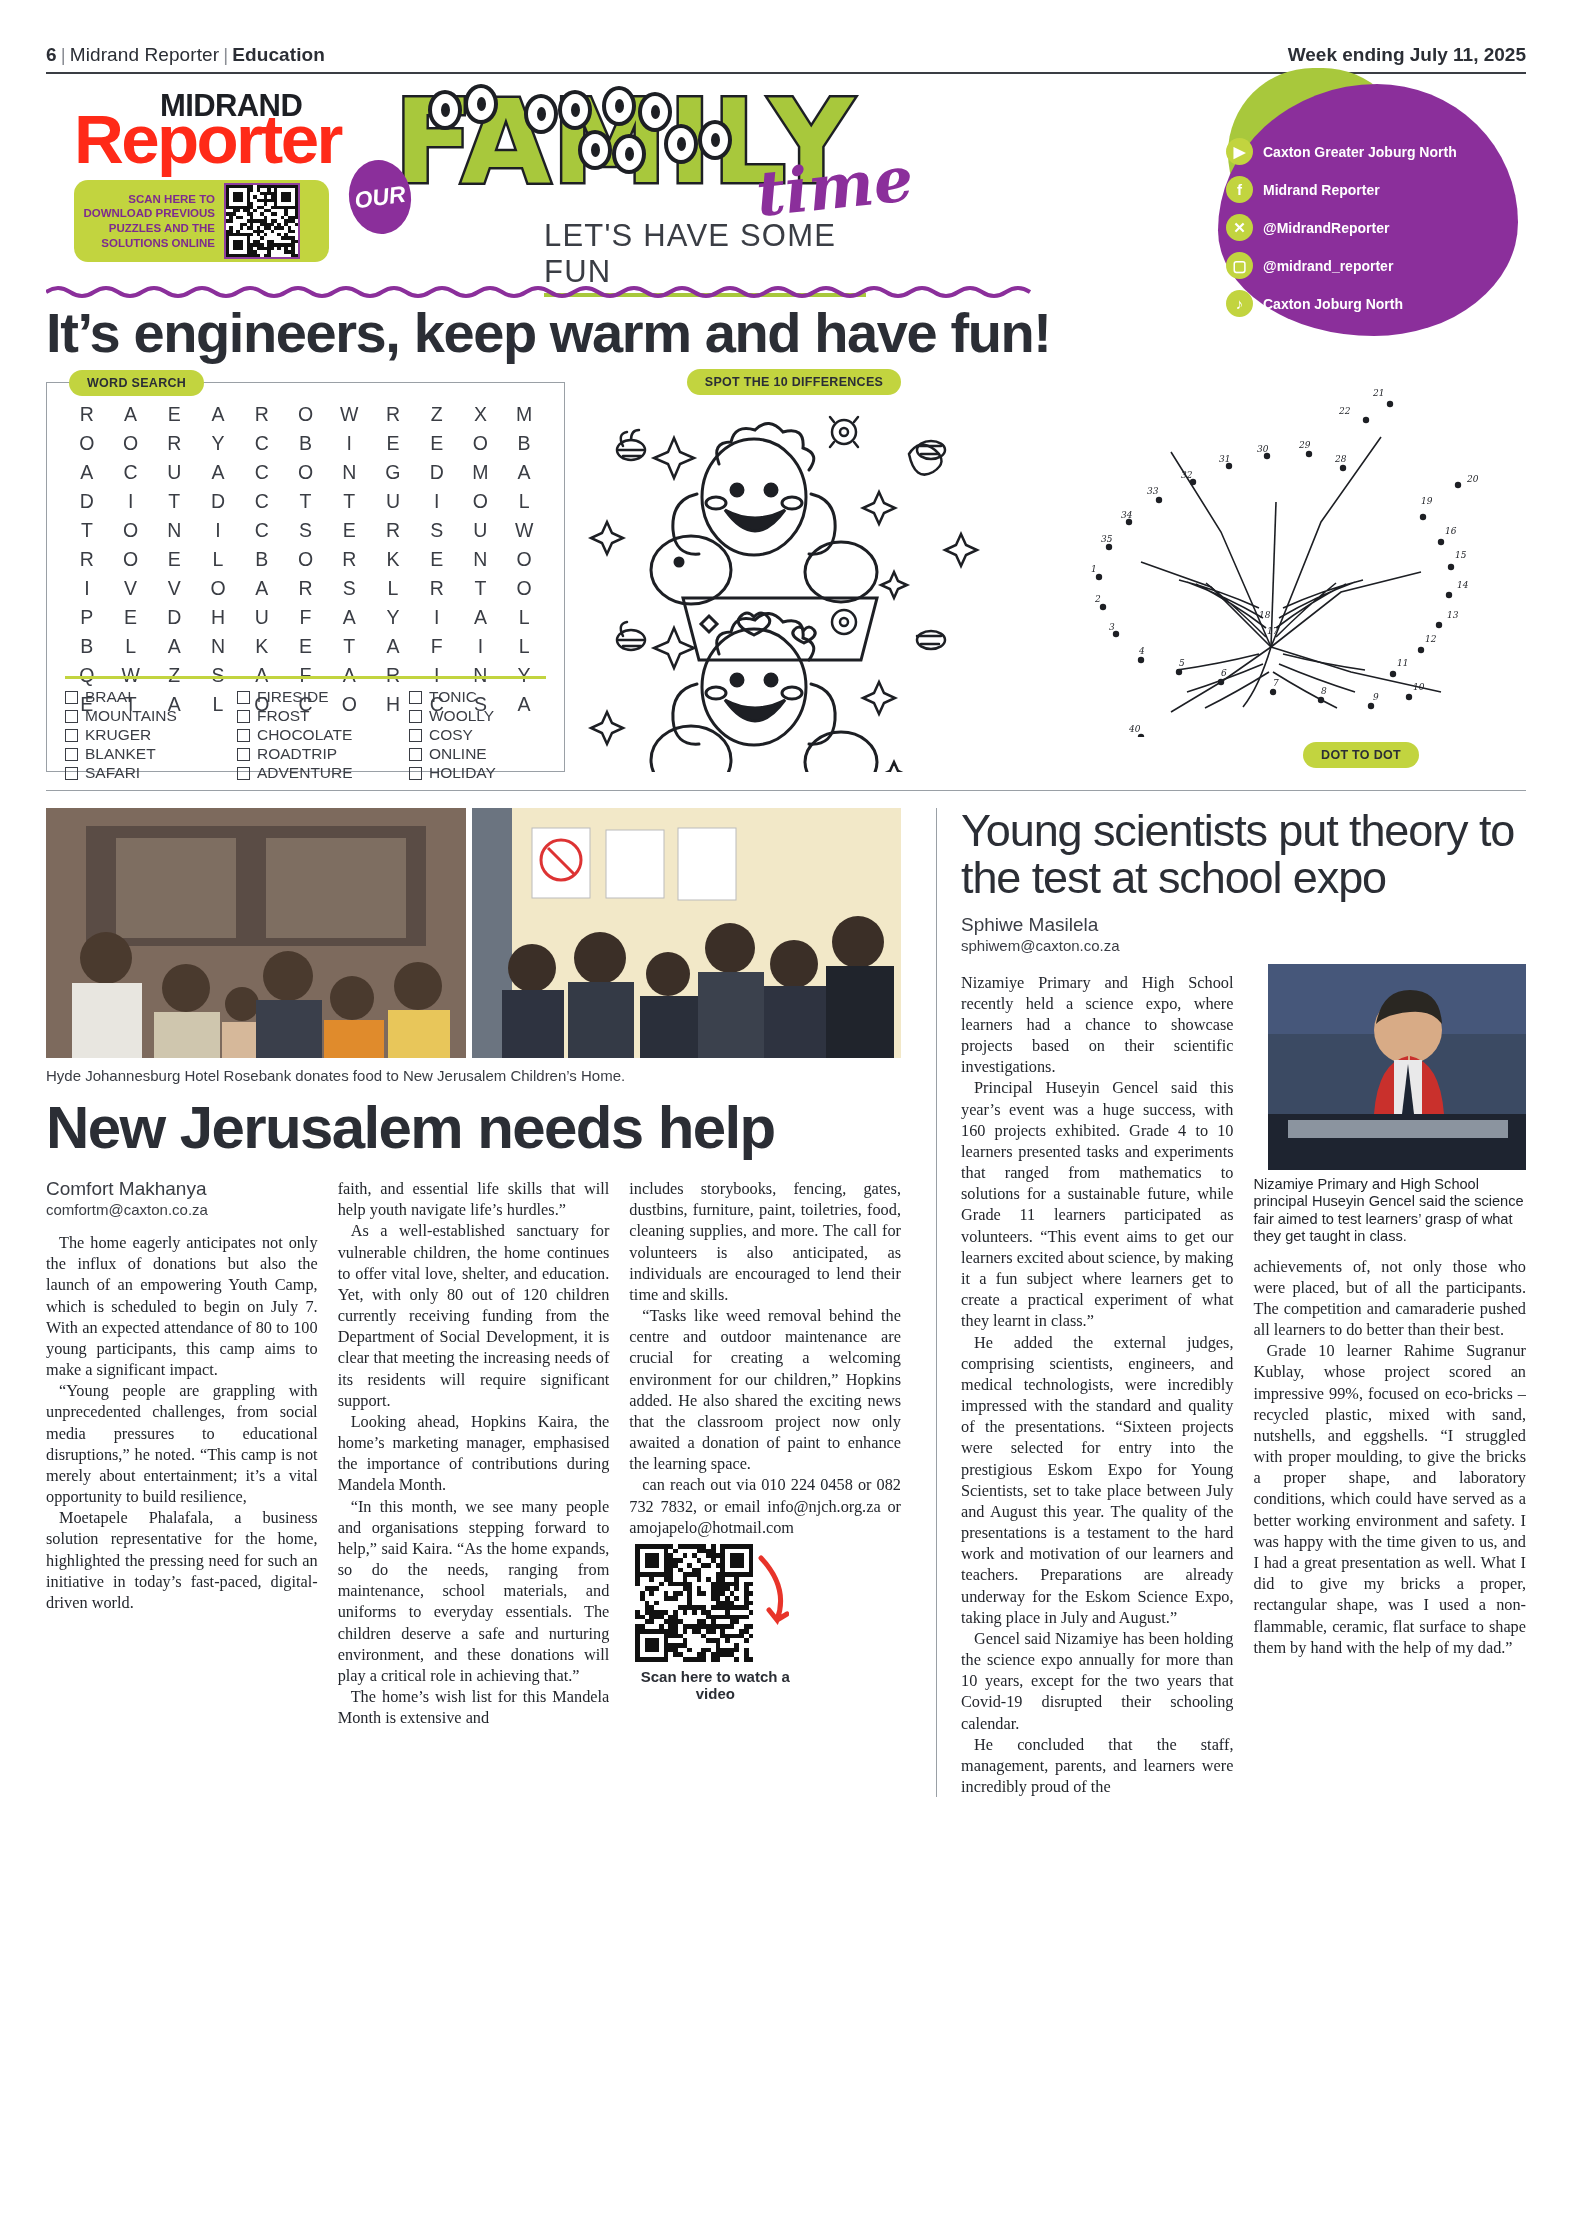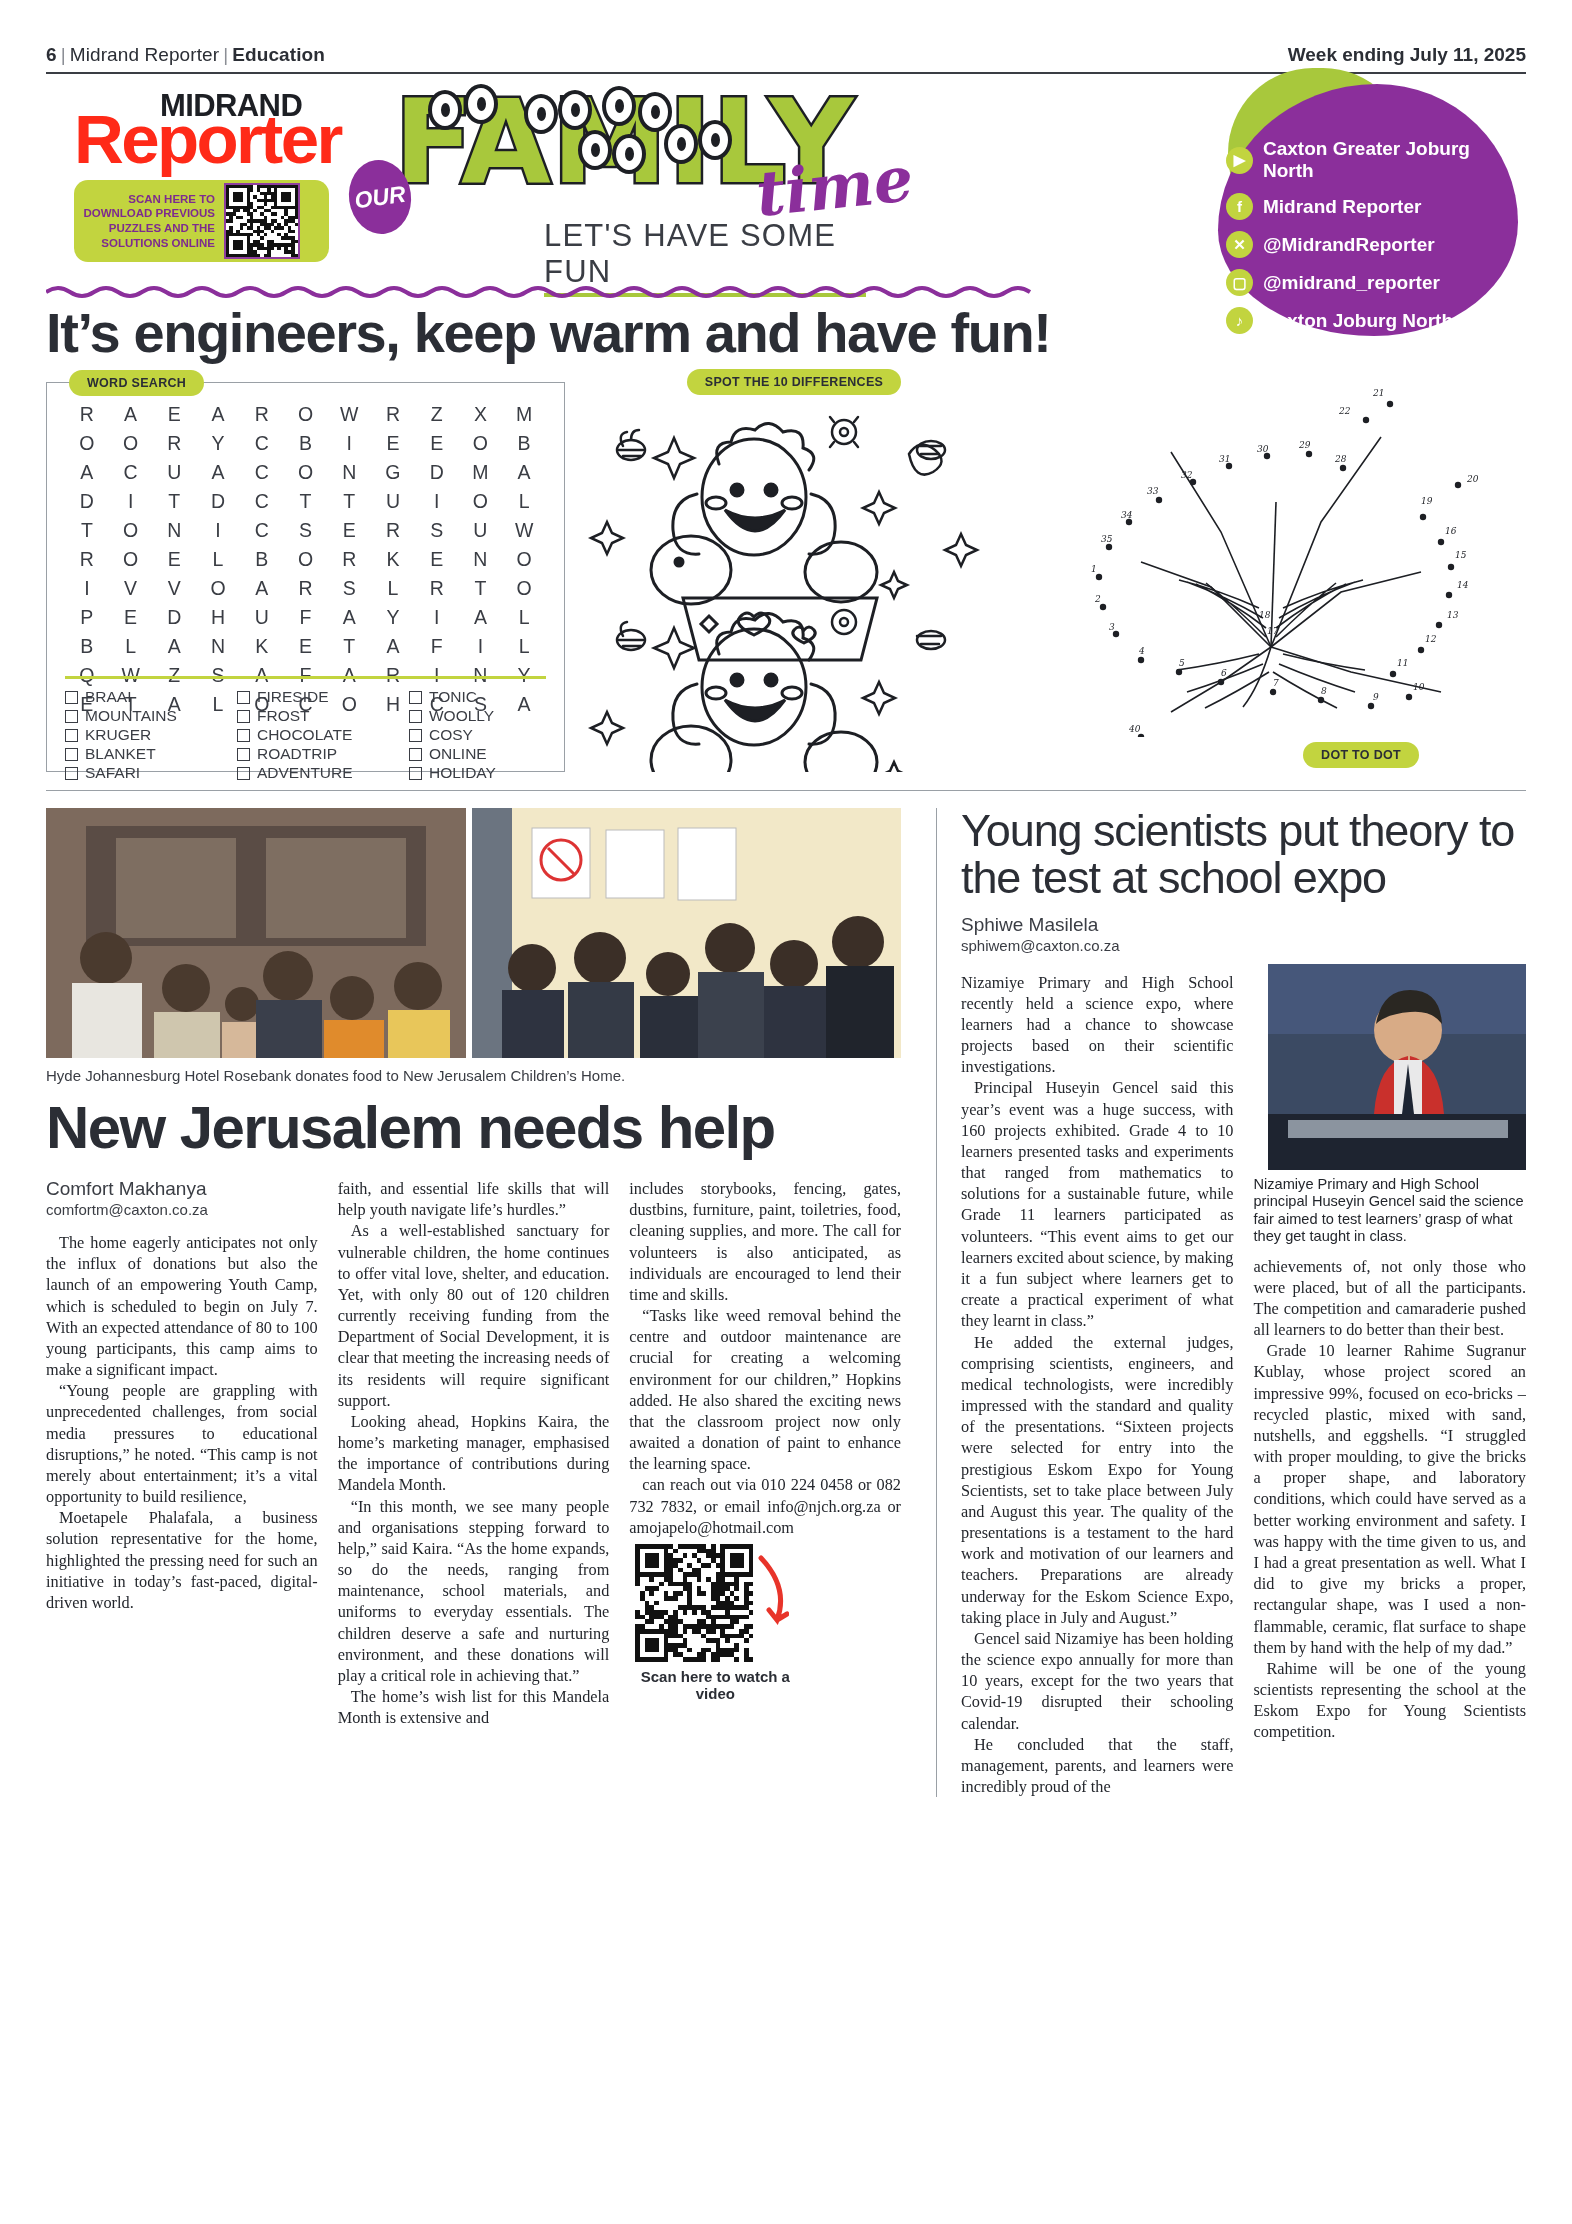--- a/index.html
+++ b/index.html
@@ -107,21 +107,21 @@
     border-radius: 53% 47% 48% 52% / 58% 55% 45% 42%;
   }
   .socials { position: absolute; right: 28px; top: 64px; width: 272px; z-index: 6; }
   .social-row { display: flex; align-items: center; margin-bottom: 11px; }
   .s-icon {
     width: 27px; height: 27px; border-radius: 50%; background: #c2d43f;
     display: flex; align-items: center; justify-content: center;
     margin-right: 10px; flex: none;
     color: #fff; font-size: 15px; font-weight: bold;
   }
-  .s-label { color: #fff; font-size: 19px; font-weight: bold; }
+  .s-label { color: #fff; font-size: 14px; font-weight: bold; }
 
   
   .squiggle { position: absolute; left: 46px; top: 284px; width: 1000px; height: 16px; }
 
   
   .mainhead {
     position: absolute; left: 46px; top: 300px;
     font-size: 56px; font-weight: bold; letter-spacing: -1.4px;
     color: #2b2e35; font-family: "Liberation Sans", sans-serif;
   }
@@ -1833,19 +1833,18 @@
               <path d="M106 150 q4-52 34-58 l0 14 l-12 10 l12 10 q-6 20 -6 24z" fill="#c9302c"></path>
               <path d="M176 150 q-4-52 -34-58 l0 14 l12 10 l-12 10 q6 20 6 24z" fill="#c9302c"></path>
               <rect x="126" y="96" width="28" height="54" fill="#e9e9ea"></rect>
               <path d="M140 100 l-6 50 l12 0z" fill="#1d2533"></path>
             </svg>
           </div>
           <div class="r-caption">Nizamiye Primary and High School principal Huseyin Gencel said the science fair aimed to test learners’ grasp of what they get taught in class.</div>
           <div id="rcol2" style="margin-top:10px">
               <p class="first" style="font-family: &quot;Liberation Serif&quot;, serif; font-size: 16.3px; line-height: 1.3; text-align: justify; color: rgb(35, 38, 44); text-indent: 0px;">achievements of, not only those who were placed, but of all the participants. The competition and camaraderie pushed all learners to do better than their best.</p>
               <p style="font-family: &quot;Liberation Serif&quot;, serif; font-size: 16.3px; line-height: 1.3; text-align: justify; color: rgb(35, 38, 44); text-indent: 13px;">Grade 10 learner Rahime Sugranur Kublay, whose project scored an impressive 99%, focused on eco-bricks – recycled plastic, mixed with sand, nutshells, and eggshells. “I struggled with proper moulding, to give the bricks a proper shape, and laboratory conditions, which could have served as a better working environment and safety. I was happy with the time given to us, and I had a great presentation as well. What I did to give my bricks a proper, rectangular shape, was I used a non-flammable, ceramic, flat surface to shape them by hand with the help of my dad.”</p>
-              <p style="font-family: &quot;Liberation Serif&quot;, serif; font-size: 16.3px; line-height: 1.3; text-align: justify; color: rgb(35, 38, 44); text-indent: 13px;">Rahime will be one of the young scientists representing the school at the Eskom Expo for Young Scientists competition.</p>
             </div>
         </div>
       </div>
     </div>
   </div>
 </div>
 
 </body></html>

